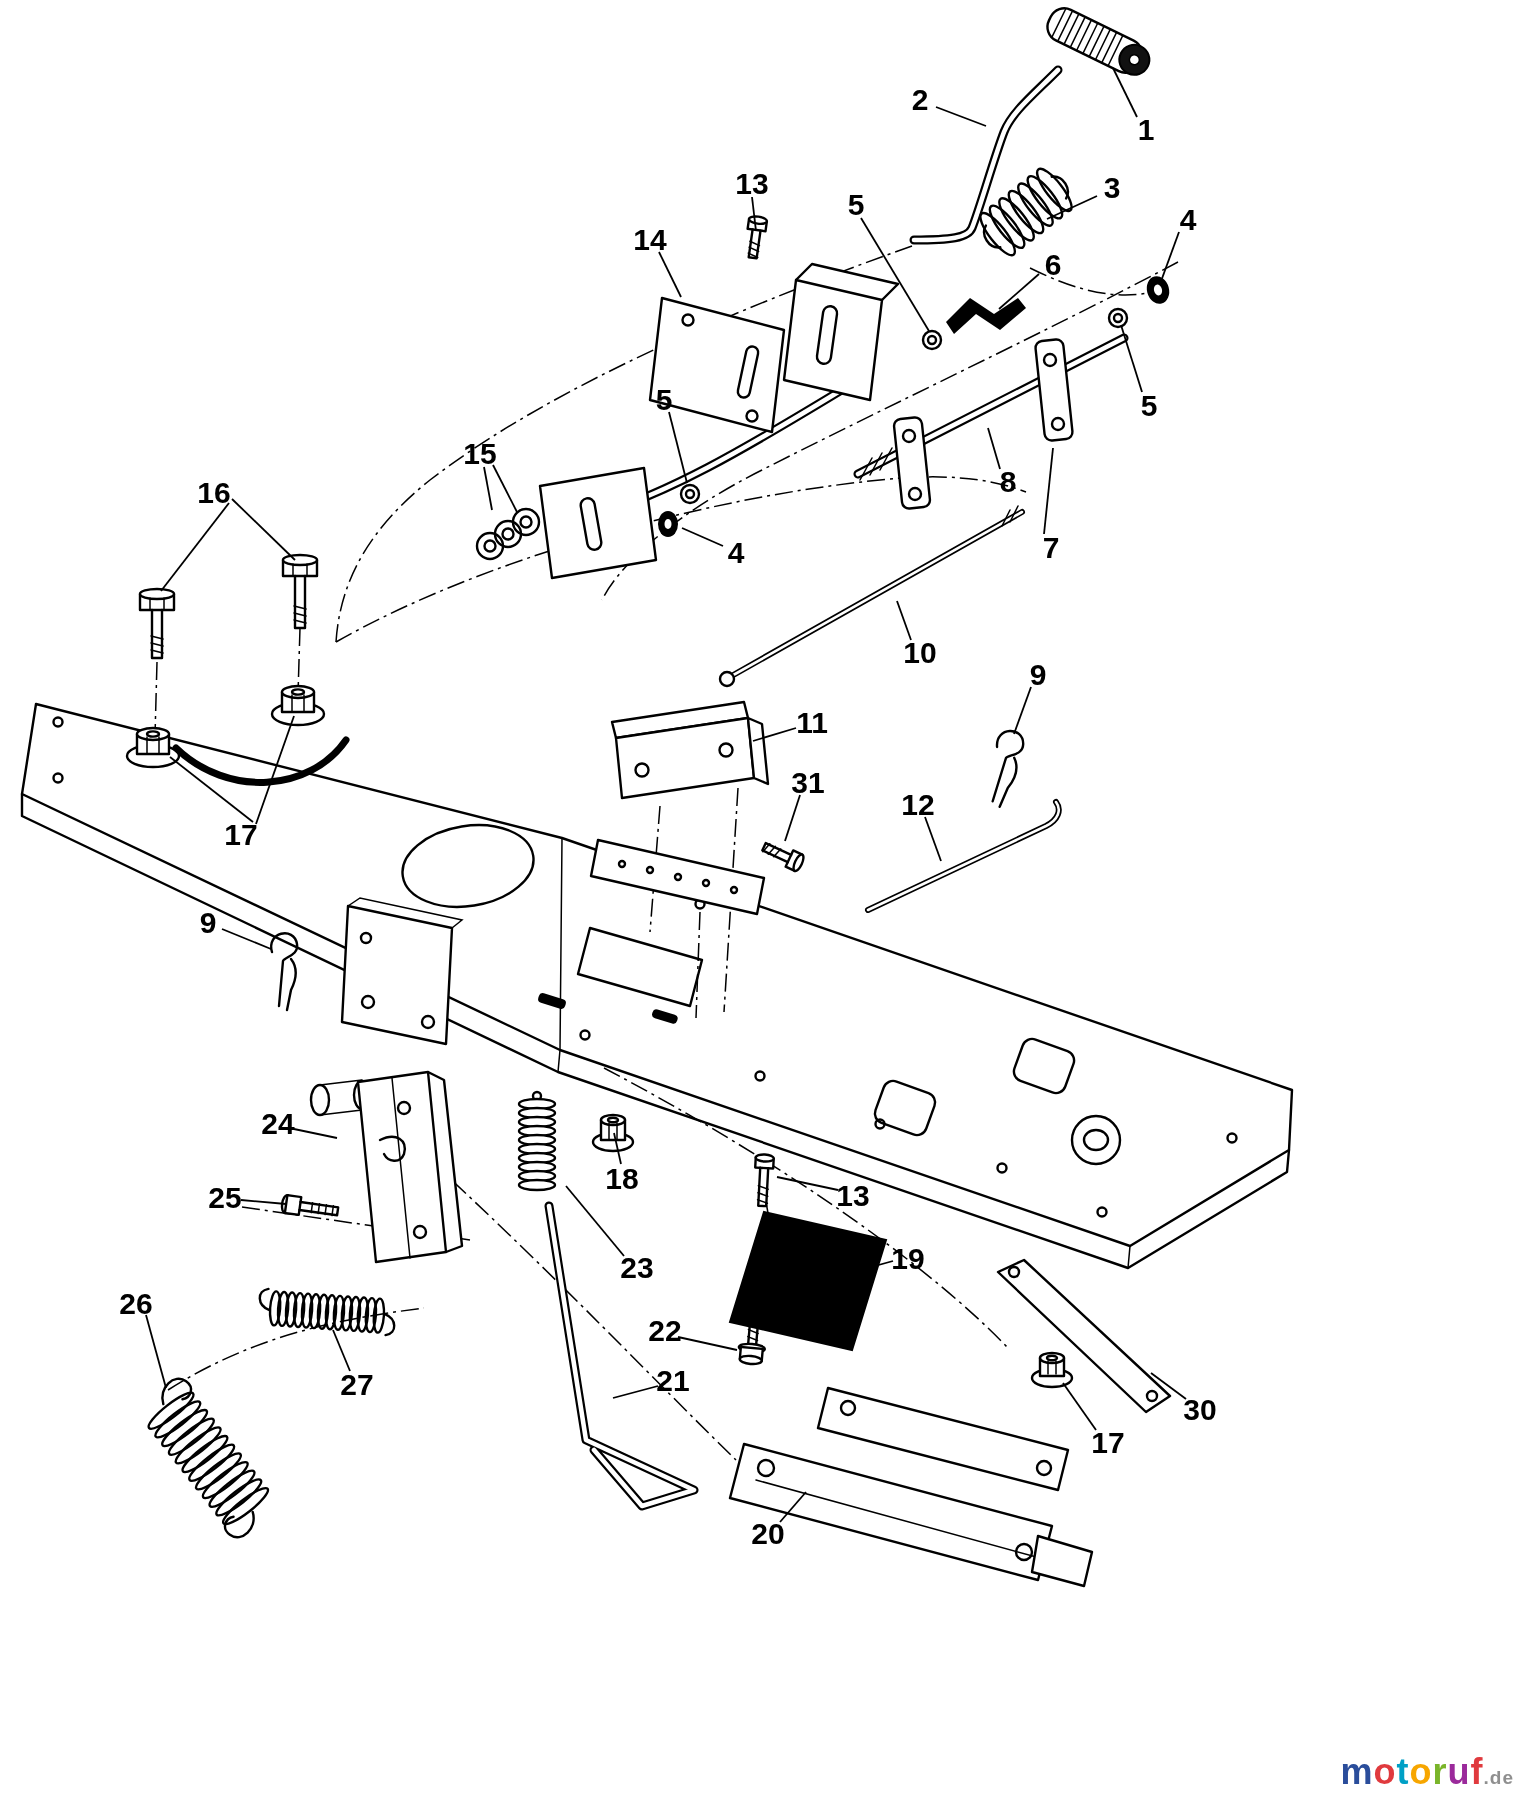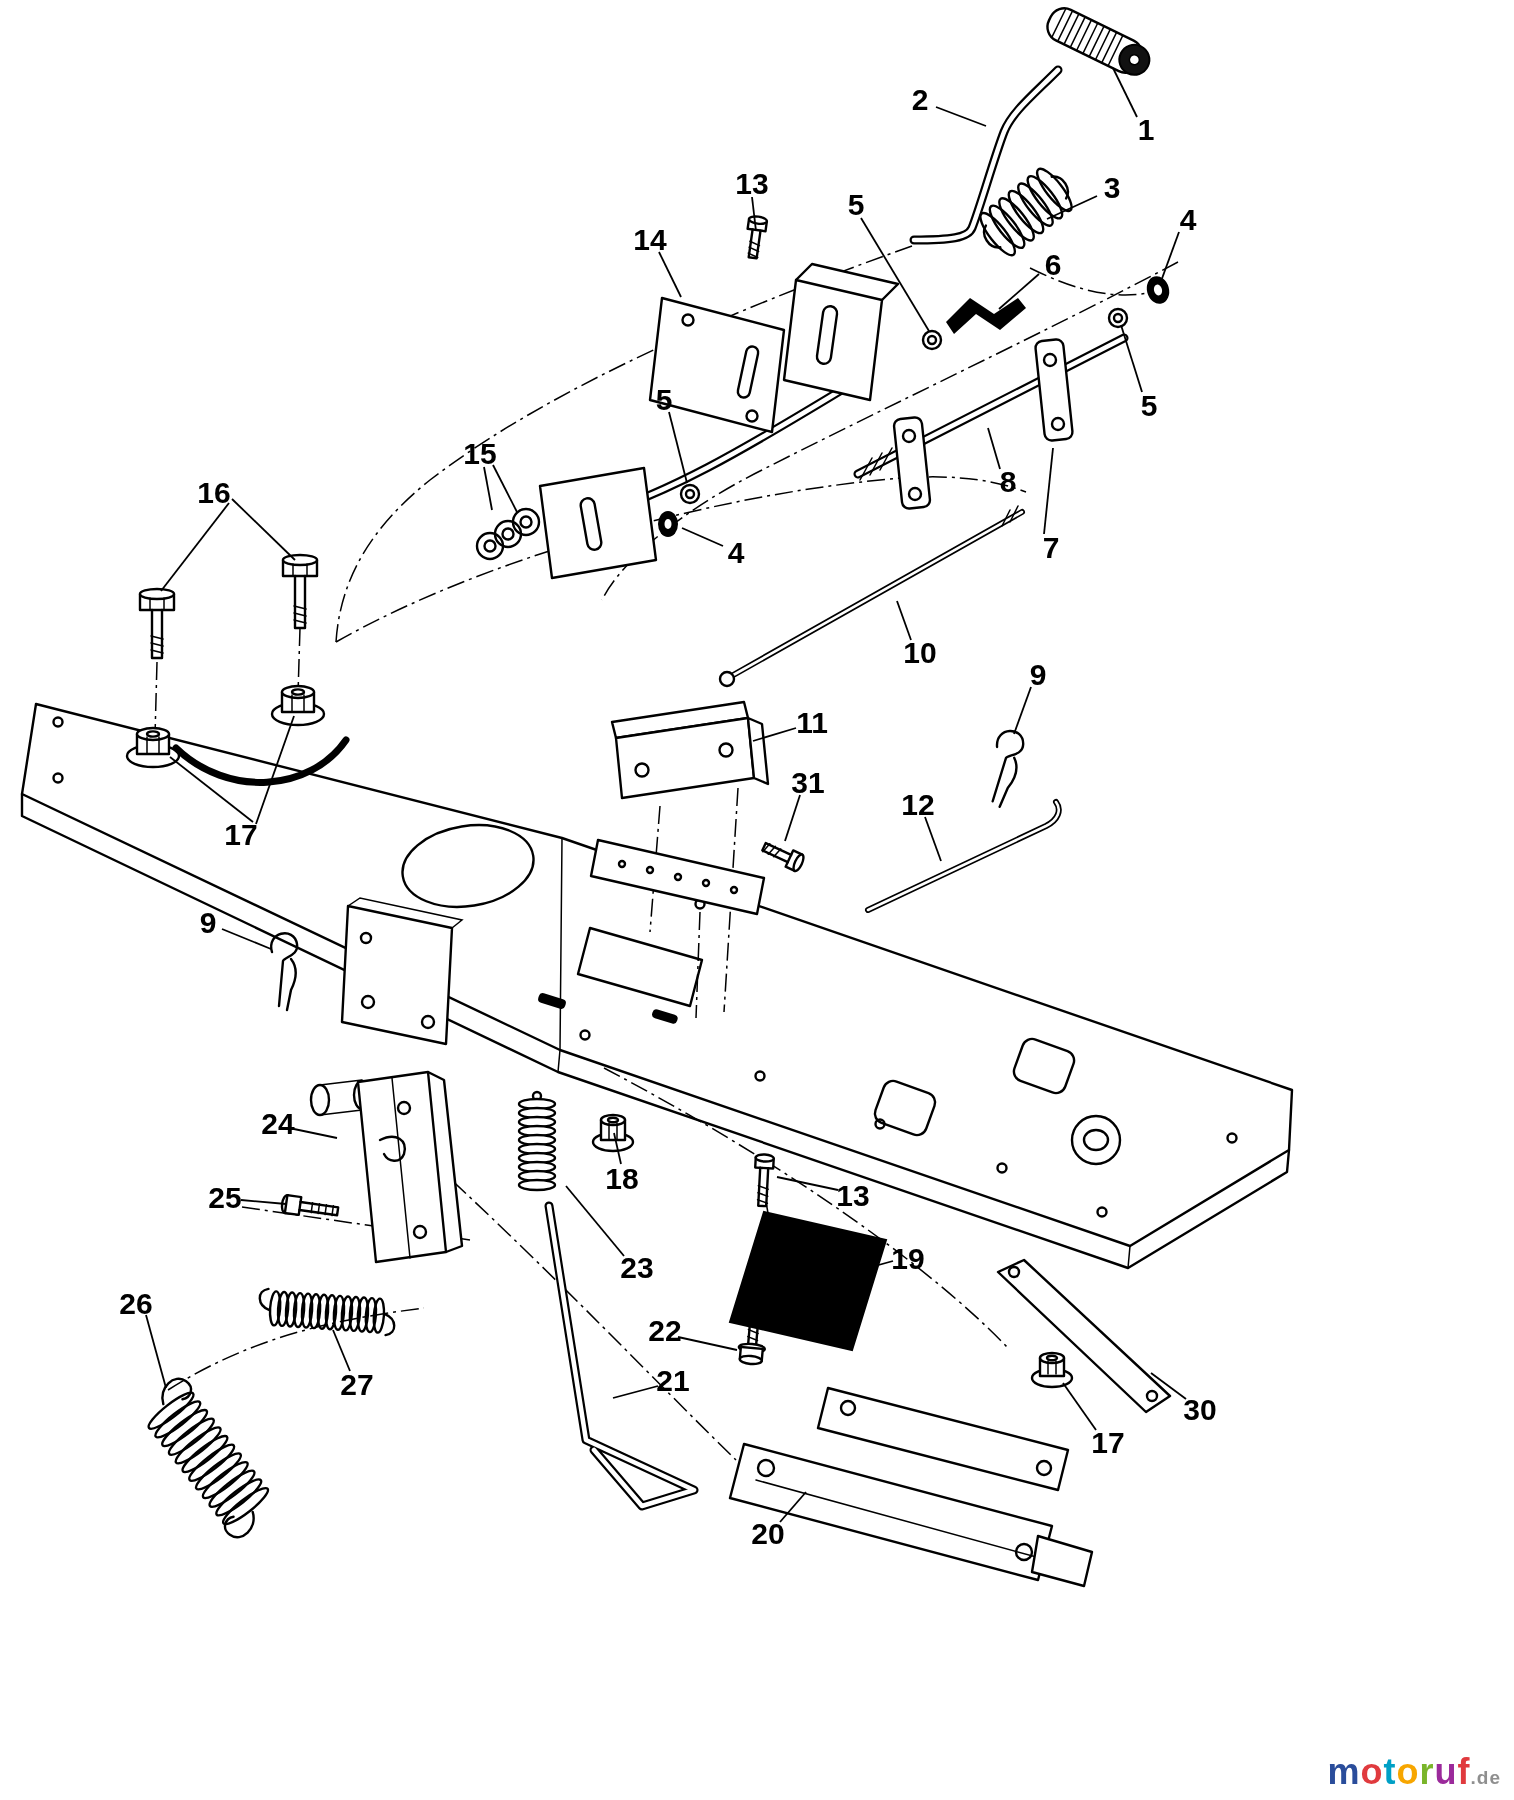--- a/index.html
+++ b/index.html
@@ -8,21 +8,21 @@
   .ol{fill:none;stroke:#000;stroke-width:2.4;stroke-linecap:round;stroke-linejoin:round}
   .thin{fill:none;stroke:#000;stroke-width:1.5;stroke-linecap:round}
   .fw{fill:#fff;stroke:#000;stroke-width:2.4;stroke-linejoin:round}
   .rod-o{fill:none;stroke:#000;stroke-width:9;stroke-linecap:round;stroke-linejoin:round}
   .rod-i{fill:none;stroke:#fff;stroke-width:4.6;stroke-linecap:round;stroke-linejoin:round}
   .rod2-o{fill:none;stroke:#000;stroke-width:6;stroke-linecap:round;stroke-linejoin:round}
   .rod2-i{fill:none;stroke:#fff;stroke-width:2.6;stroke-linecap:round;stroke-linejoin:round}
   .phantom{fill:none;stroke:#000;stroke-width:1.5;stroke-dasharray:18 5 3 5}
   .leader{stroke:#000;stroke-width:1.8}
   .callout{font:bold 30px "Liberation Sans",sans-serif;fill:#000;text-anchor:middle;dominant-baseline:central}
-  .logo{position:absolute;right:13px;bottom:10px;font-weight:bold;font-size:36px;letter-spacing:1px;line-height:1}
+  .logo{position:absolute;right:0;bottom:10px;font-weight:bold;font-size:36px;letter-spacing:1px;line-height:1}
   .logo .suffix{font-size:19px;font-weight:bold;color:#8f8f8f}
 </style>
 </head>
 <body>
 
 <svg viewBox="0 0 1514 1800" width="1514" height="1800">
 
   <g class="phantom">
     <path d="M 912 246 C 760 300 560 380 430 480 C 370 528 340 580 336 642"></path>
     <path d="M 336 642 C 480 560 700 498 880 480 C 942 473 990 478 1026 492"></path>

